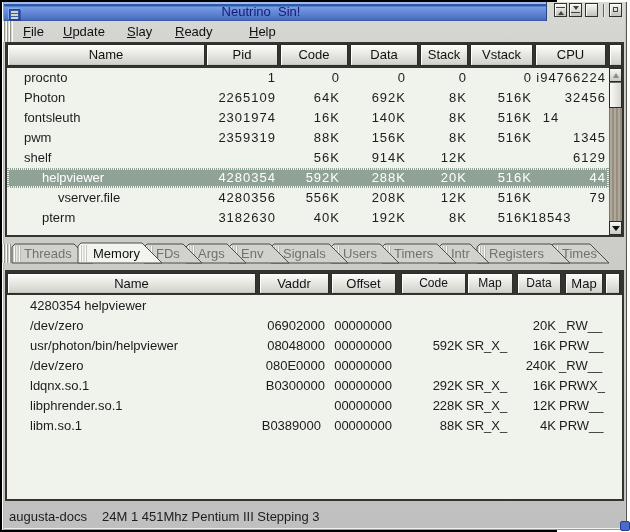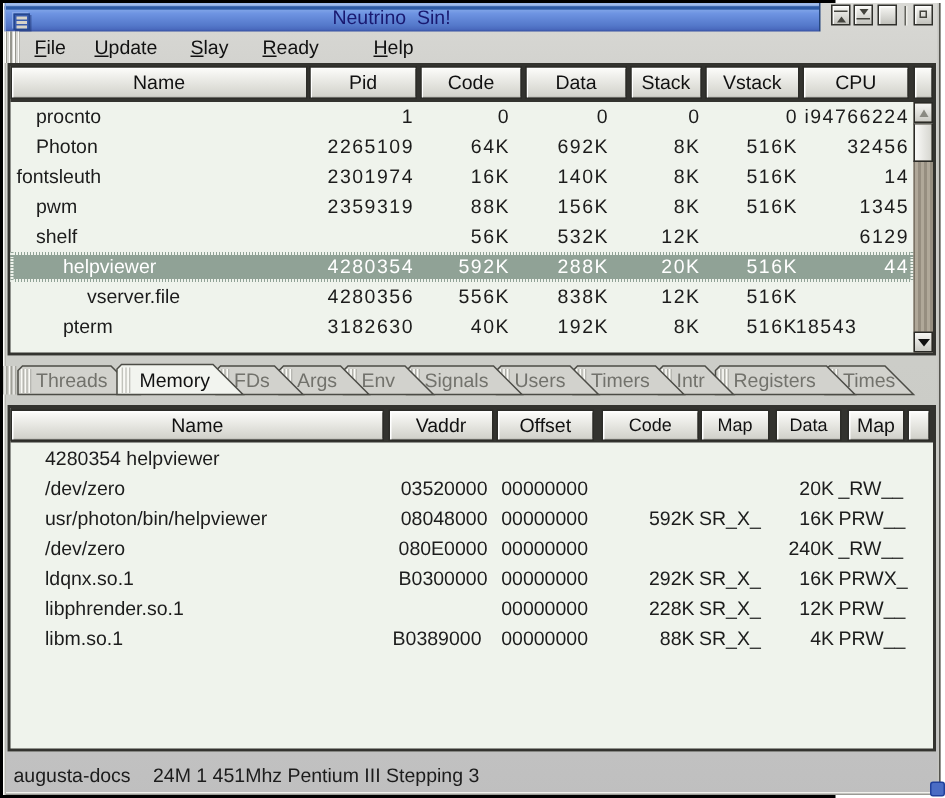--- a/index.html
+++ b/index.html
@@ -109,64 +109,65 @@
         <div class="row" style="top:44px;">
           <span class="cell" style="left:17px">Photon</span>
           <span class="cell r" style="left:159px;width:110px;text-align:right;">2265109</span>
           <span class="cell r" style="left:223px;width:110px;text-align:right;">64K</span>
           <span class="cell r" style="left:289px;width:110px;text-align:right;">692K</span>
           <span class="cell r" style="left:350px;width:110px;text-align:right;">8K</span>
           <span class="cell r" style="left:415px;width:110px;text-align:right;">516K</span>
           <span class="cell r" style="left:489px;width:110px;text-align:right;">32456</span>
         </div>
         <div class="row" style="top:64px;">
-          <span class="cell" style="left:4px">fontsleuth</span>
+          <span class="cell" style="left:17px">fontsleuth</span>
           <span class="cell r" style="left:159px;width:110px;text-align:right;">2301974</span>
           <span class="cell r" style="left:223px;width:110px;text-align:right;">16K</span>
           <span class="cell r" style="left:289px;width:110px;text-align:right;">140K</span>
           <span class="cell r" style="left:350px;width:110px;text-align:right;">8K</span>
           <span class="cell r" style="left:415px;width:110px;text-align:right;">516K</span>
-          <span class="cell r" style="left:489px;width:110px;text-align:right;">14</span>
+          <span class="cell r" style="left:489px;width:110px;text-align:center;">14</span>
         </div>
         <div class="row" style="top:84px;">
           <span class="cell" style="left:17px">pwm</span>
           <span class="cell r" style="left:159px;width:110px;text-align:right;">2359319</span>
           <span class="cell r" style="left:223px;width:110px;text-align:right;">88K</span>
           <span class="cell r" style="left:289px;width:110px;text-align:right;">156K</span>
           <span class="cell r" style="left:350px;width:110px;text-align:right;">8K</span>
           <span class="cell r" style="left:415px;width:110px;text-align:right;">516K</span>
           <span class="cell r" style="left:489px;width:110px;text-align:right;">1345</span>
         </div>
         <div class="row" style="top:104px;">
           <span class="cell" style="left:17px">shelf</span>
           <span class="cell r" style="left:223px;width:110px;text-align:right;">56K</span>
-          <span class="cell r" style="left:289px;width:110px;text-align:right;">532K</span>
+          <span class="cell r" style="left:289px;width:110px;text-align:right;">914K</span>
           <span class="cell r" style="left:350px;width:110px;text-align:right;">12K</span>
           <span class="cell r" style="left:489px;width:110px;text-align:right;">6129</span>
         </div>
         <div class="row" style="top:124px;background:#90a296;color:#fff;width:602px;">
           <div style="position:absolute;left:0;top:0;width:100%;height:2px;background:repeating-linear-gradient(90deg,#eff3ec 0 1px,#90a296 1px 2px);"></div>
           <div style="position:absolute;left:0;bottom:0;width:100%;height:2px;background:repeating-linear-gradient(90deg,#eff3ec 0 1px,#90a296 1px 2px);"></div>
           <div style="position:absolute;left:0;top:0;height:100%;width:2px;background:repeating-linear-gradient(0deg,#eff3ec 0 1px,#90a296 1px 2px);"></div>
           <div style="position:absolute;right:0;top:0;height:100%;width:2px;background:repeating-linear-gradient(0deg,#eff3ec 0 1px,#90a296 1px 2px);"></div>
           <span class="cell" style="left:35px">helpviewer</span>
           <span class="cell r" style="left:159px;width:110px;text-align:right;">4280354</span>
           <span class="cell r" style="left:223px;width:110px;text-align:right;">592K</span>
           <span class="cell r" style="left:289px;width:110px;text-align:right;">288K</span>
           <span class="cell r" style="left:350px;width:110px;text-align:right;">20K</span>
           <span class="cell r" style="left:415px;width:110px;text-align:right;">516K</span>
           <span class="cell r" style="left:489px;width:110px;text-align:right;">44</span>
         </div>
         <div class="row" style="top:144px;">
           <span class="cell" style="left:51px">vserver.file</span>
           <span class="cell r" style="left:159px;width:110px;text-align:right;">4280356</span>
           <span class="cell r" style="left:223px;width:110px;text-align:right;">556K</span>
-          <span class="cell r" style="left:289px;width:110px;text-align:right;">838K</span>
+          <span class="cell r" style="left:289px;width:110px;text-align:right;">208K</span>
           <span class="cell r" style="left:350px;width:110px;text-align:right;">12K</span>
           <span class="cell r" style="left:415px;width:110px;text-align:right;">516K</span>
+          <span class="cell r" style="left:489px;width:110px;text-align:right;">79</span>
         </div>
         <div class="row" style="top:164px;">
           <span class="cell" style="left:35px">pterm</span>
           <span class="cell r" style="left:159px;width:110px;text-align:right;">3182630</span>
           <span class="cell r" style="left:223px;width:110px;text-align:right;">40K</span>
           <span class="cell r" style="left:289px;width:110px;text-align:right;">192K</span>
           <span class="cell r" style="left:350px;width:110px;text-align:right;">8K</span>
           <span class="cell r" style="left:415px;width:110px;text-align:right;">516K</span>
           <span class="cell r" style="left:489px;width:110px;text-align:center;">18543</span>
         </div>
@@ -298,21 +299,21 @@
           <span class="cell" style="left:23px">4280354 helpviewer</span>
           <span class="cell r" style="letter-spacing:0;left:218px;width:100px;text-align:right;"></span>
           <span class="cell r" style="letter-spacing:0;left:285px;width:100px;text-align:right;"></span>
           <span class="cell r" style="letter-spacing:0;left:356px;width:100px;text-align:right;"></span>
           <span class="cell" style="left:459px"></span>
           <span class="cell r" style="letter-spacing:0;left:449px;width:100px;text-align:right;"></span>
           <span class="cell" style="left:552px"></span>
         </div>
         <div class="row" style="top:44px">
           <span class="cell" style="left:23px">/dev/zero</span>
-          <span class="cell r" style="letter-spacing:0;left:218px;width:100px;text-align:right;">03520000</span>
+          <span class="cell r" style="letter-spacing:0;left:218px;width:100px;text-align:right;">06902000</span>
           <span class="cell r" style="letter-spacing:0;left:285px;width:100px;text-align:right;">00000000</span>
           <span class="cell r" style="letter-spacing:0;left:356px;width:100px;text-align:right;"></span>
           <span class="cell" style="left:459px"></span>
           <span class="cell r" style="letter-spacing:0;left:449px;width:100px;text-align:right;">20K</span>
           <span class="cell" style="left:552px">_RW__</span>
         </div>
         <div class="row" style="top:64px">
           <span class="cell" style="left:23px">usr/photon/bin/helpviewer</span>
           <span class="cell r" style="letter-spacing:0;left:218px;width:100px;text-align:right;">08048000</span>
           <span class="cell r" style="letter-spacing:0;left:285px;width:100px;text-align:right;">00000000</span>

